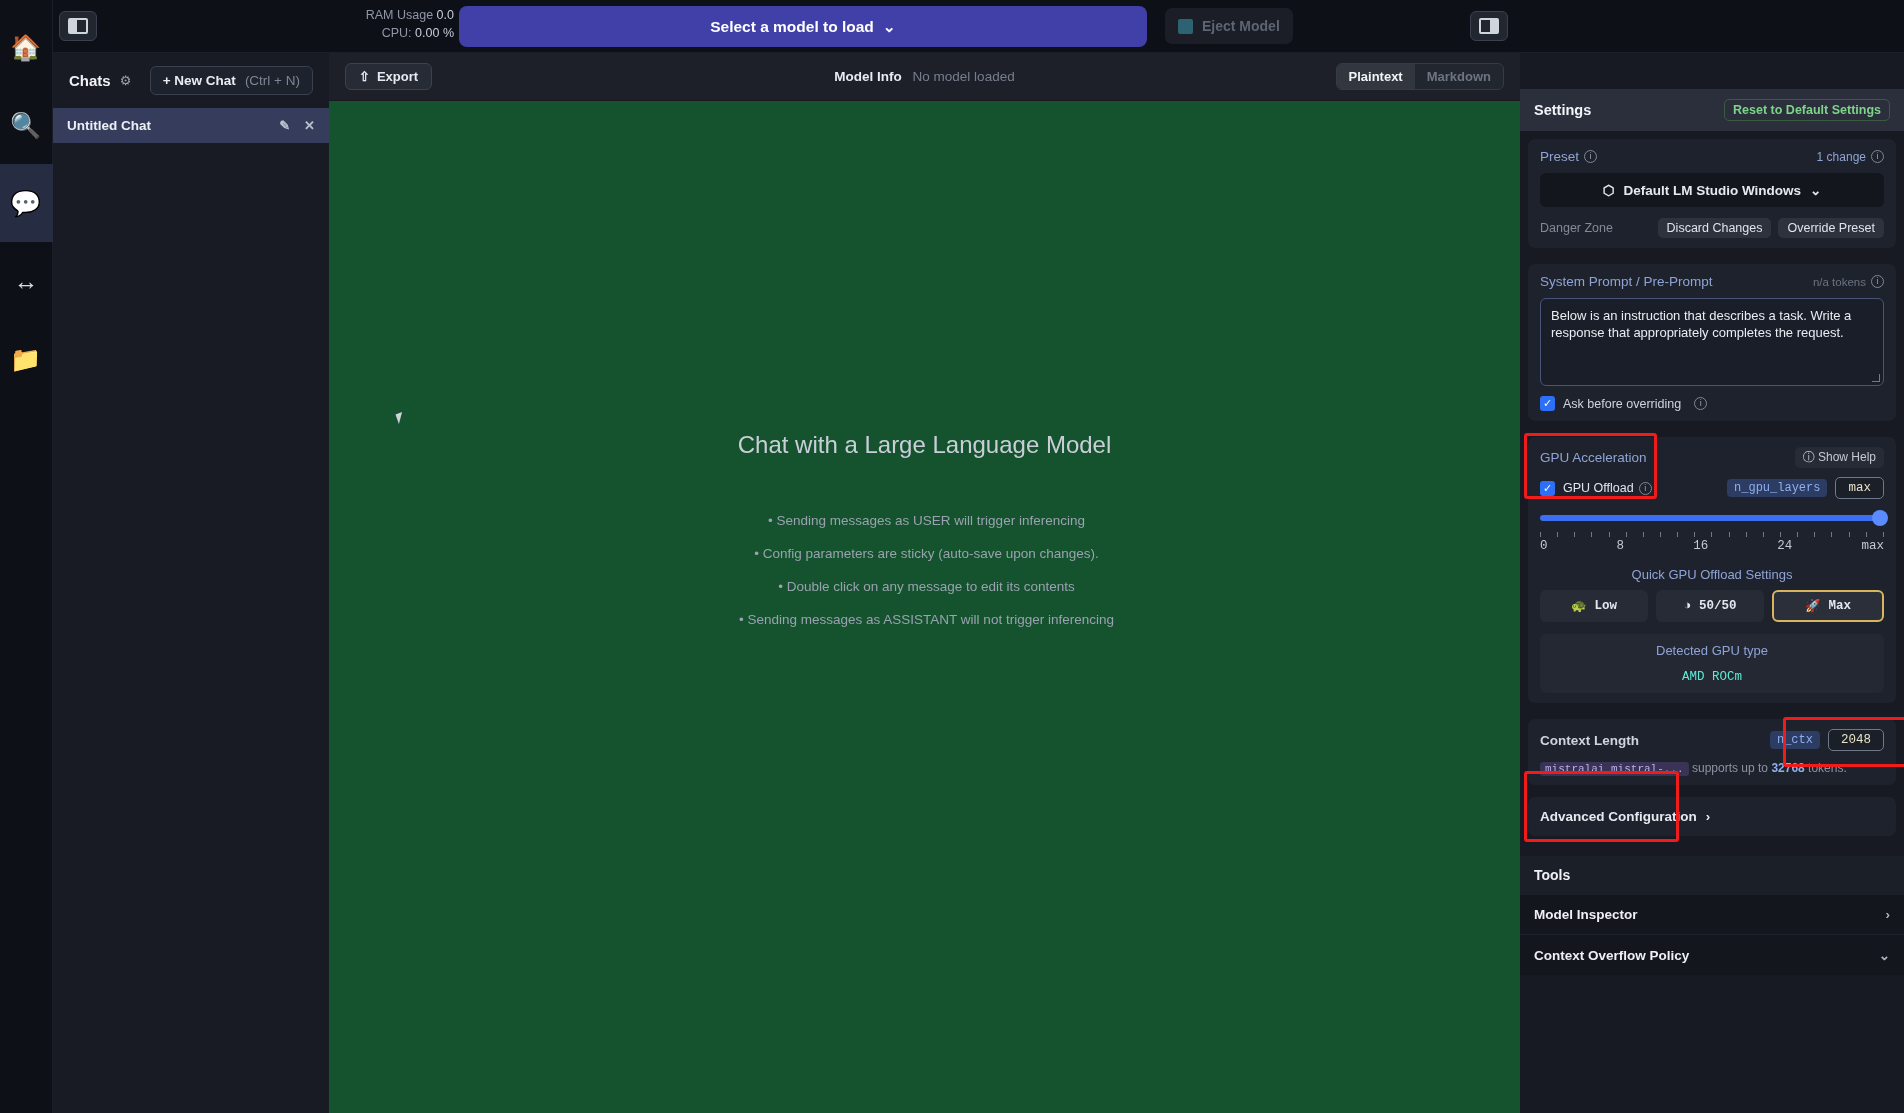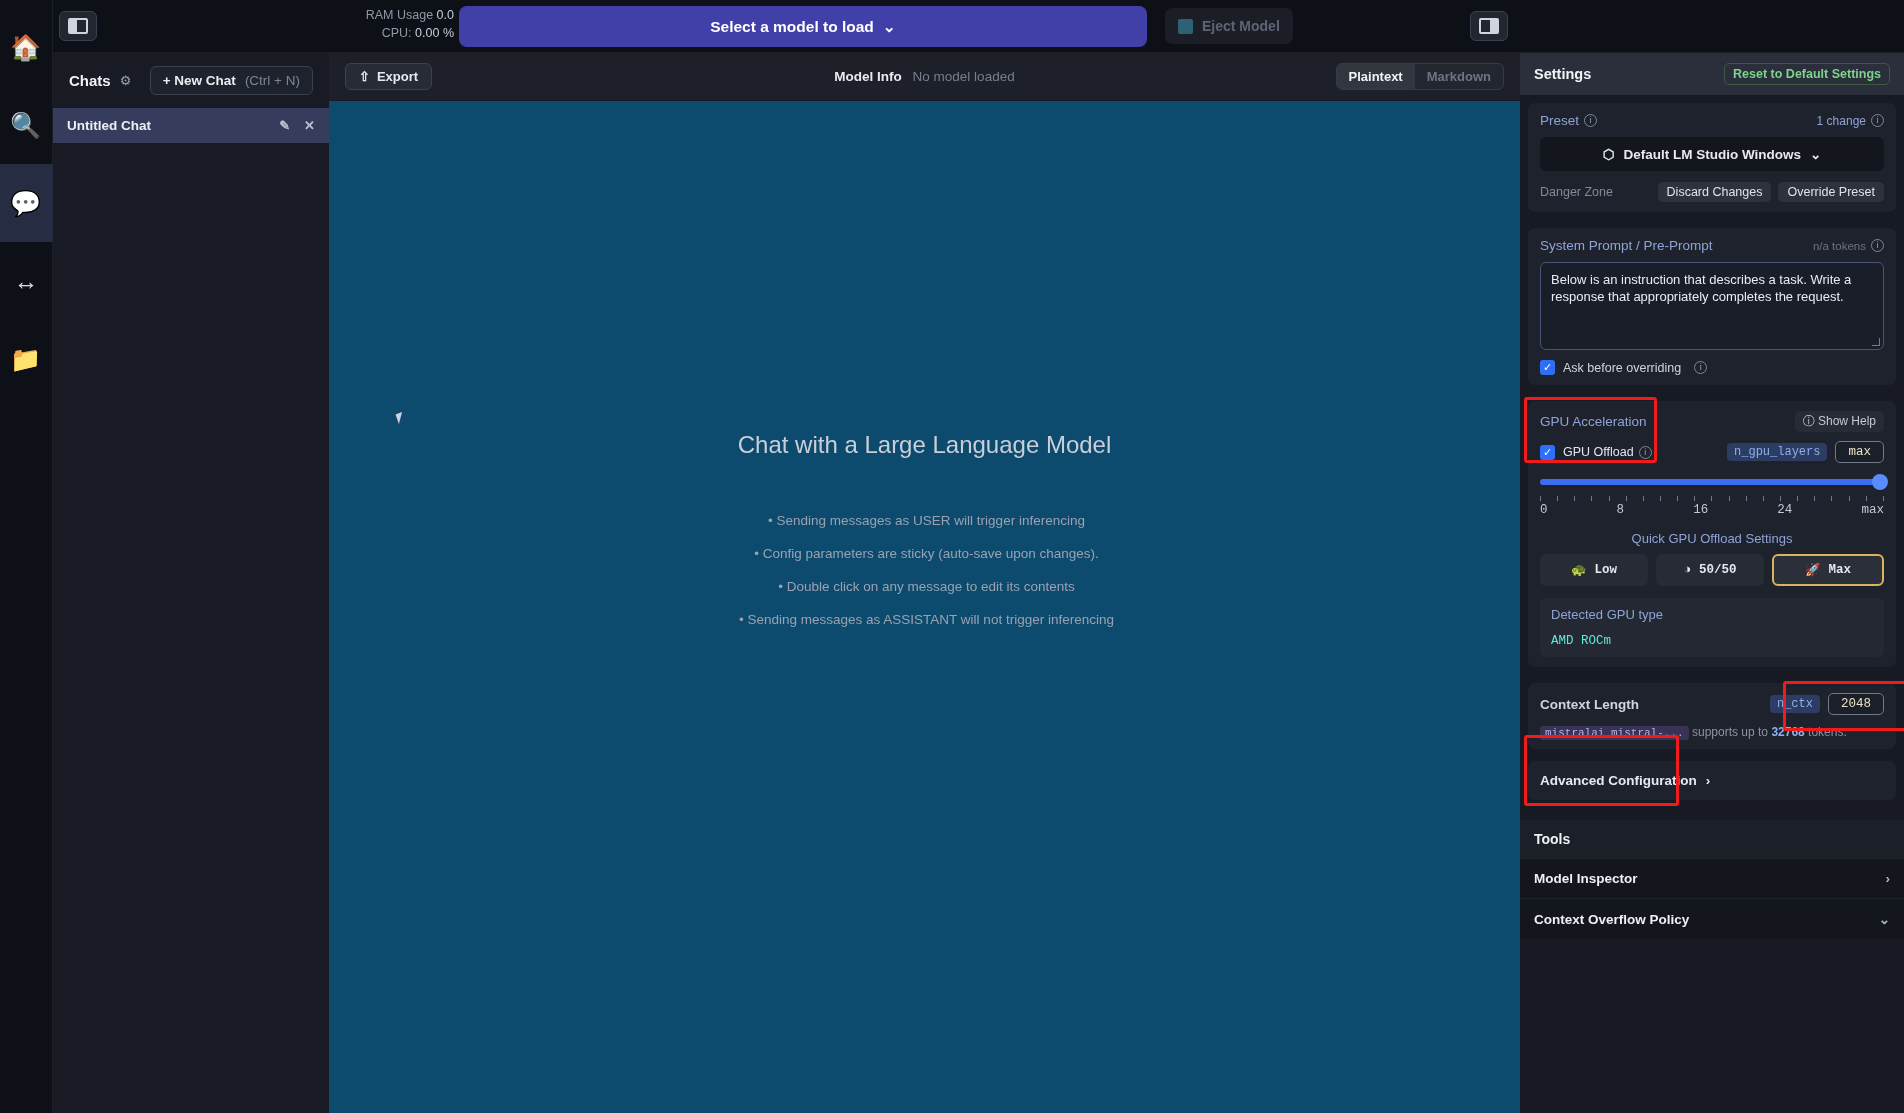--- a/index.html
+++ b/index.html
@@ -45,21 +45,21 @@
   }
   .newchat .kbd { color: #7d8596; font-weight: normal; }
 
   .chat-item {
     height: 35px; background: #363d5c; display: flex; align-items: center;
     padding: 0 14px; font-size: 13.5px; font-weight: bold; color: #eceff5;
   }
   .chat-item .acts { margin-left: auto; display: flex; gap: 14px; font-size: 13px; color: #b9c0ce; }
 
   
-  .center { flex: 1 1 auto; height: 1113px; display: flex; flex-direction: column; min-width: 0; background:#0c4a6e;}
+  .center { flex: 1 1 auto; height: 1113px; display: flex; flex-direction: column; min-width: 0; background:#14532d;}
   .topbar { height: 53px; background: #0e1017; border-bottom: 1px solid #1b1e27; display: flex; align-items: center; position: relative; }
   .usage { position: absolute; left: 15px; top: 6px; font-size: 12.5px; color: #8f97a6; line-height: 18px; text-align: right; width: 110px;}
   .usage b { color: #c6ccd8; font-weight: normal; }
   .loadbtn {
     position: absolute; left: 130px; width: 688px; height: 41px; top: 6px;
     background: #413fa8; border-radius: 8px; display: flex; align-items: center; justify-content: center;
     color: #fff; font-size: 15.5px; font-weight: bold; gap: 9px;
   }
   .ejectbtn {
     position: absolute; left: 836px; top: 8px; height: 36px; padding: 0 13px;
@@ -82,21 +82,21 @@
   .hero { position: absolute; left: 0; right: 0; top: 330px; text-align: center; font-size: 24px; color: #c9ced9; }
   .bullets { position: absolute; left: 4px; right: 0; top: 412px; }
   .bullet { text-align: center; font-size: 13.5px; color: #9aa2b1; margin-bottom: 18px; }
   .cursor { position: absolute; left: 68px; top: 312px; width: 0; height: 0;
     border-left: 7px solid #cfd3dc; border-bottom: 10px solid transparent; border-top: 0 solid transparent;
     transform: rotate(-20deg); }
 
   
   .settings { width: 384px; flex: 0 0 384px; height: 1113px; background: #171a22; display:flex; flex-direction:column;}
   .settings-top { height: 53px; background: #0e1017; border-bottom: 1px solid #1b1e27; display:flex; align-items:center; justify-content:flex-end; padding-right: 12px;}
-  .set-head { height: 42px; background: #2a2f3b; display: flex; align-items: center; padding: 0 14px; }
+  .set-head { height: 42px; background: #2a2f3b; display: flex; align-items: center; padding: 0 14px; margin-top: 36px; }
   .set-head .t { font-size: 14.5px; font-weight: bold; color: #f2f4f8; }
   .reset { margin-left: auto; border: 1px solid #3c5a41; border-radius: 5px; padding: 3px 8px; font-size: 12.5px; font-weight: bold; color: #7fd38a; }
 
   .sblock { background: #1e222c; margin: 8px; border-radius: 7px; padding: 10px 12px; }
   .srow { display: flex; align-items: center; }
   .slabel { font-size: 13.5px; color: #8fa3d6; }
   .smeta { margin-left: auto; font-size: 12px; color: #8fa3d6; }
   .smeta-dim { margin-left: auto; font-size: 11.5px; color: #6b7382; }
   .info-ic { display:inline-block; width:13px;height:13px;border-radius:50%;border:1px solid #7f8796; font-size:9px; line-height:11px; text-align:center; color:#9aa2b1; margin-left:5px; vertical-align: 1px;}
 
@@ -124,21 +124,21 @@
   .knob { position:absolute; right:-4px; top:-3px; width:16px;height:16px;border-radius:50%; background:#5a8bff;}
   .ticks { margin-top: 9px; display:flex; justify-content: space-between; }
   .ticks i { width:1px; height:5px; background:#6f7789; display:block;}
   .tlabels { margin-top: 2px; display:flex; justify-content: space-between; font-size:12.5px; color:#c2c8d4; font-family:"Liberation Mono", monospace;}
 
   .quicklbl { margin-top: 14px; text-align:center; font-size:13px; color:#8fa3d6;}
   .quickbtns { margin-top: 8px; display:flex; gap: 8px; }
   .qbtn { flex:1; background:#262b35; border-radius:6px; height:32px; display:flex; align-items:center; justify-content:center; gap:8px; font-size:12.5px; font-weight:bold; color:#e4e8ef; font-family:"Liberation Mono", monospace;}
   .qbtn.sel { border: 2px solid #d8b45e; background:#2a2f3a; }
 
-  .gputype { margin-top: 12px; background:#232833; border-radius:6px; padding: 9px 11px; }
+  .gputype { margin-top: 12px; background:#232833; border-radius:6px; padding: 9px 11px; text-align: center; }
   .gputype .k { font-size: 13px; color:#8fa3d6;}
   .gputype .v { margin-top: 12px; font-size: 12.5px; color:#5eead4; font-family:"Liberation Mono", monospace;}
 
   .ctxrow { display:flex; align-items:center; }
   .ctxrow .t { font-size:13.5px; color:#cfd4de; font-weight:bold;}
   .supports { margin-top: 10px; font-size: 12px; color:#8b93a2; }
   .supports .mono { background:#3a3356; color:#b9b1e8; border-radius:3px; padding:1px 5px; font-family:"Liberation Mono", monospace; font-size:11px;}
   .supports .num { color:#8fb0ee; font-weight:bold; }
 
   .advrow { margin: 4px 8px 0; background:#1e222c; border-radius:7px; padding: 12px; display:flex; align-items:center; gap:9px; font-size:13.5px; font-weight:bold; color:#e6e9f0;}

